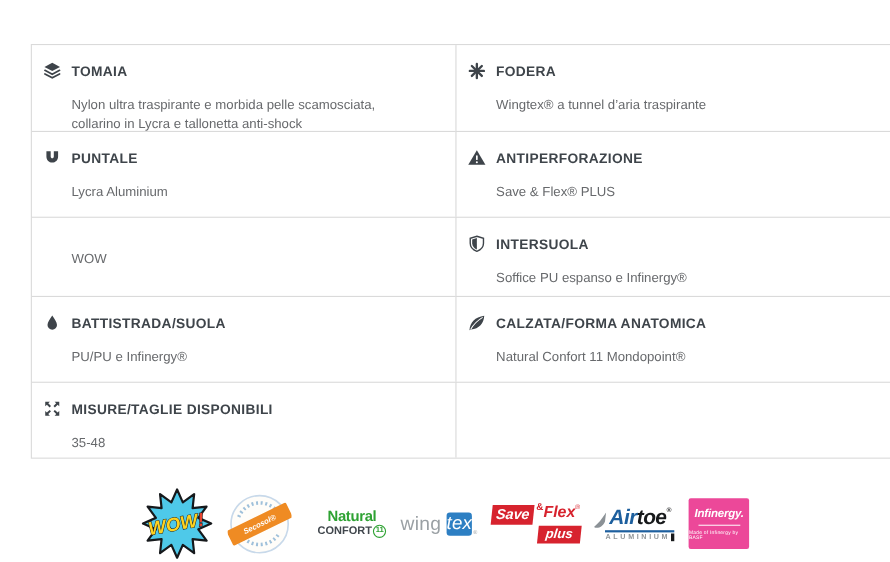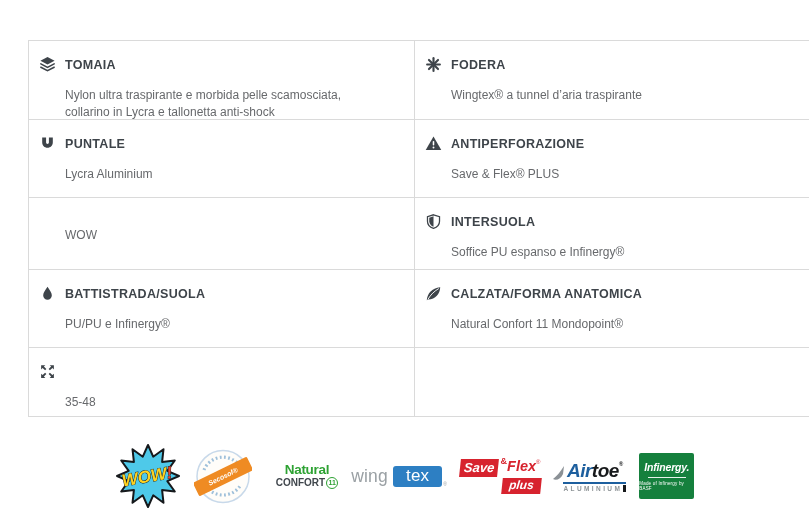--- a/index.html
+++ b/index.html
@@ -30,21 +30,21 @@
 
   
   .ncf{ display:flex; flex-direction:column; align-items:center; line-height:1;margin-left:11px; }
   .ncf-natural{ color:#2ea233; font-weight:bold; font-size:13.5px; letter-spacing:-.3px; }
   .ncf-bottom{ display:flex; align-items:center; color:#41474d; font-weight:bold; font-size:10px; margin-top:0px; }
   .ncf-circle{ width:12px; height:12px; border:1.5px solid #2ea233; border-radius:50%; color:#2ea233;
                font-size:7px; display:flex; align-items:center; justify-content:center; margin-left:1px; font-weight:bold; }
 
   
   .wingtex{ display:flex; align-items:flex-end; color:#9aa0a4; font-size:17.5px; letter-spacing:.2px; }
-  .wingtex .tex-box{ background:#2d7fc3; color:#fff; border-radius:3px; padding:1px 13px 3px; margin-left:5px; line-height:1; font-size:17px; }
+  .wingtex .tex-box{ background:#2d7fc3; color:#fff; border-radius:3px; padding:1px 0 3px; margin-left:5px; line-height:1; font-size:17px;font-style:italic; }
   .wingtex .reg-small{ font-size:5px; align-self:flex-end; margin-left:1px; color:#9aa0a4; }
 
   
   .sfx{ display:flex; flex-direction:column; align-items:flex-end; }
   .sfx-top{ display:flex; align-items:flex-start; }
   .sfx-save{ background:#d7232e; color:#fff; font-weight:bold; font-style:italic; padding:1px 4px 2px; font-size:13px; transform:skewX(-6deg); }
   .sfx-amp{ color:#d7232e; font-size:9px; font-weight:bold; margin:0 0 0 2px; position:relative; top:-3px; }
   .sfx-flex{ color:#d7232e; font-weight:bold; font-style:italic; font-size:14.5px; line-height:1.1; }
   .sfx-reg{ color:#d7232e; font-size:6px; }
   .sfx-plus{ background:#d7232e; color:#fff; font-weight:bold; font-style:italic; font-size:12px; padding:0 7px 2px; margin-top:1px; transform:skewX(-6deg); }
@@ -54,21 +54,21 @@
   .airtoe-top{ font-style:italic; font-weight:bold; font-size:19px; line-height:1; letter-spacing:-.5px; display:flex; align-items:flex-start; }
   .airtoe-air{ color:#1d5f9e; }
   .airtoe-toe{ color:#17191b; }
   .airtoe-reg{ font-size:6px; color:#17191b; margin-top:0; }
   .airtoe-sub{ border-top:2px solid #1d5f9e; margin-top:2px; padding-top:1px; font-size:6.5px; font-weight:bold;
                letter-spacing:2.4px; color:#8f9598; display:flex; align-items:center; }
   .airtoe-bar{ width:3px; height:7px; background:#17191b; margin-left:1px; }
   .airtoe-swoosh{ position:absolute; left:0; bottom:10px; width:12px; height:16px; }
 
   
-  .infinergy{ width:55px; height:46px; background:#15803d; border-radius:2px;
+  .infinergy{ width:55px; height:46px; background:#ec4899; border-radius:2px;
               display:flex; flex-direction:column; align-items:center; justify-content:center; }
   .infinergy-title{ color:#fff; font-weight:bold; font-style:italic; font-size:10.5px; letter-spacing:-.2px; }
   .infinergy-line{ width:38px; height:1px; background:rgba(255,255,255,.9); margin:4px 0 3px; }
   .infinergy-caption{ color:#fff; font-size:4.5px; letter-spacing:.2px; }
 </style>
 </head>
 <body>
 
 <div class="spec-table">
 
@@ -158,20 +158,21 @@
   </div>
 
   <div class="cell">
     <div class="cell-header">
       <svg class="icon" viewBox="0 0 24 24">
         <path d="M3 3 H9 L6.9 5.1 L10.4 8.6 L8.6 10.4 L5.1 6.9 L3 9 Z"></path>
         <path d="M21 3 V9 L18.9 6.9 L15.4 10.4 L13.6 8.6 L17.1 5.1 L15 3 Z"></path>
         <path d="M3 21 V15 L5.1 17.1 L8.6 13.6 L10.4 15.4 L6.9 18.9 L9 21 Z"></path>
         <path d="M21 21 H15 L17.1 18.9 L13.6 15.4 L15.4 13.6 L18.9 17.1 L21 15 Z"></path>
       </svg>
+      <span class="cell-label">MISURE/TAGLIE DISPONIBILI</span>
     </div>
     <div class="cell-value">35-48</div>
   </div>
 
   <div class="cell"></div>
 
 </div>
 
 <div class="logos">
 

